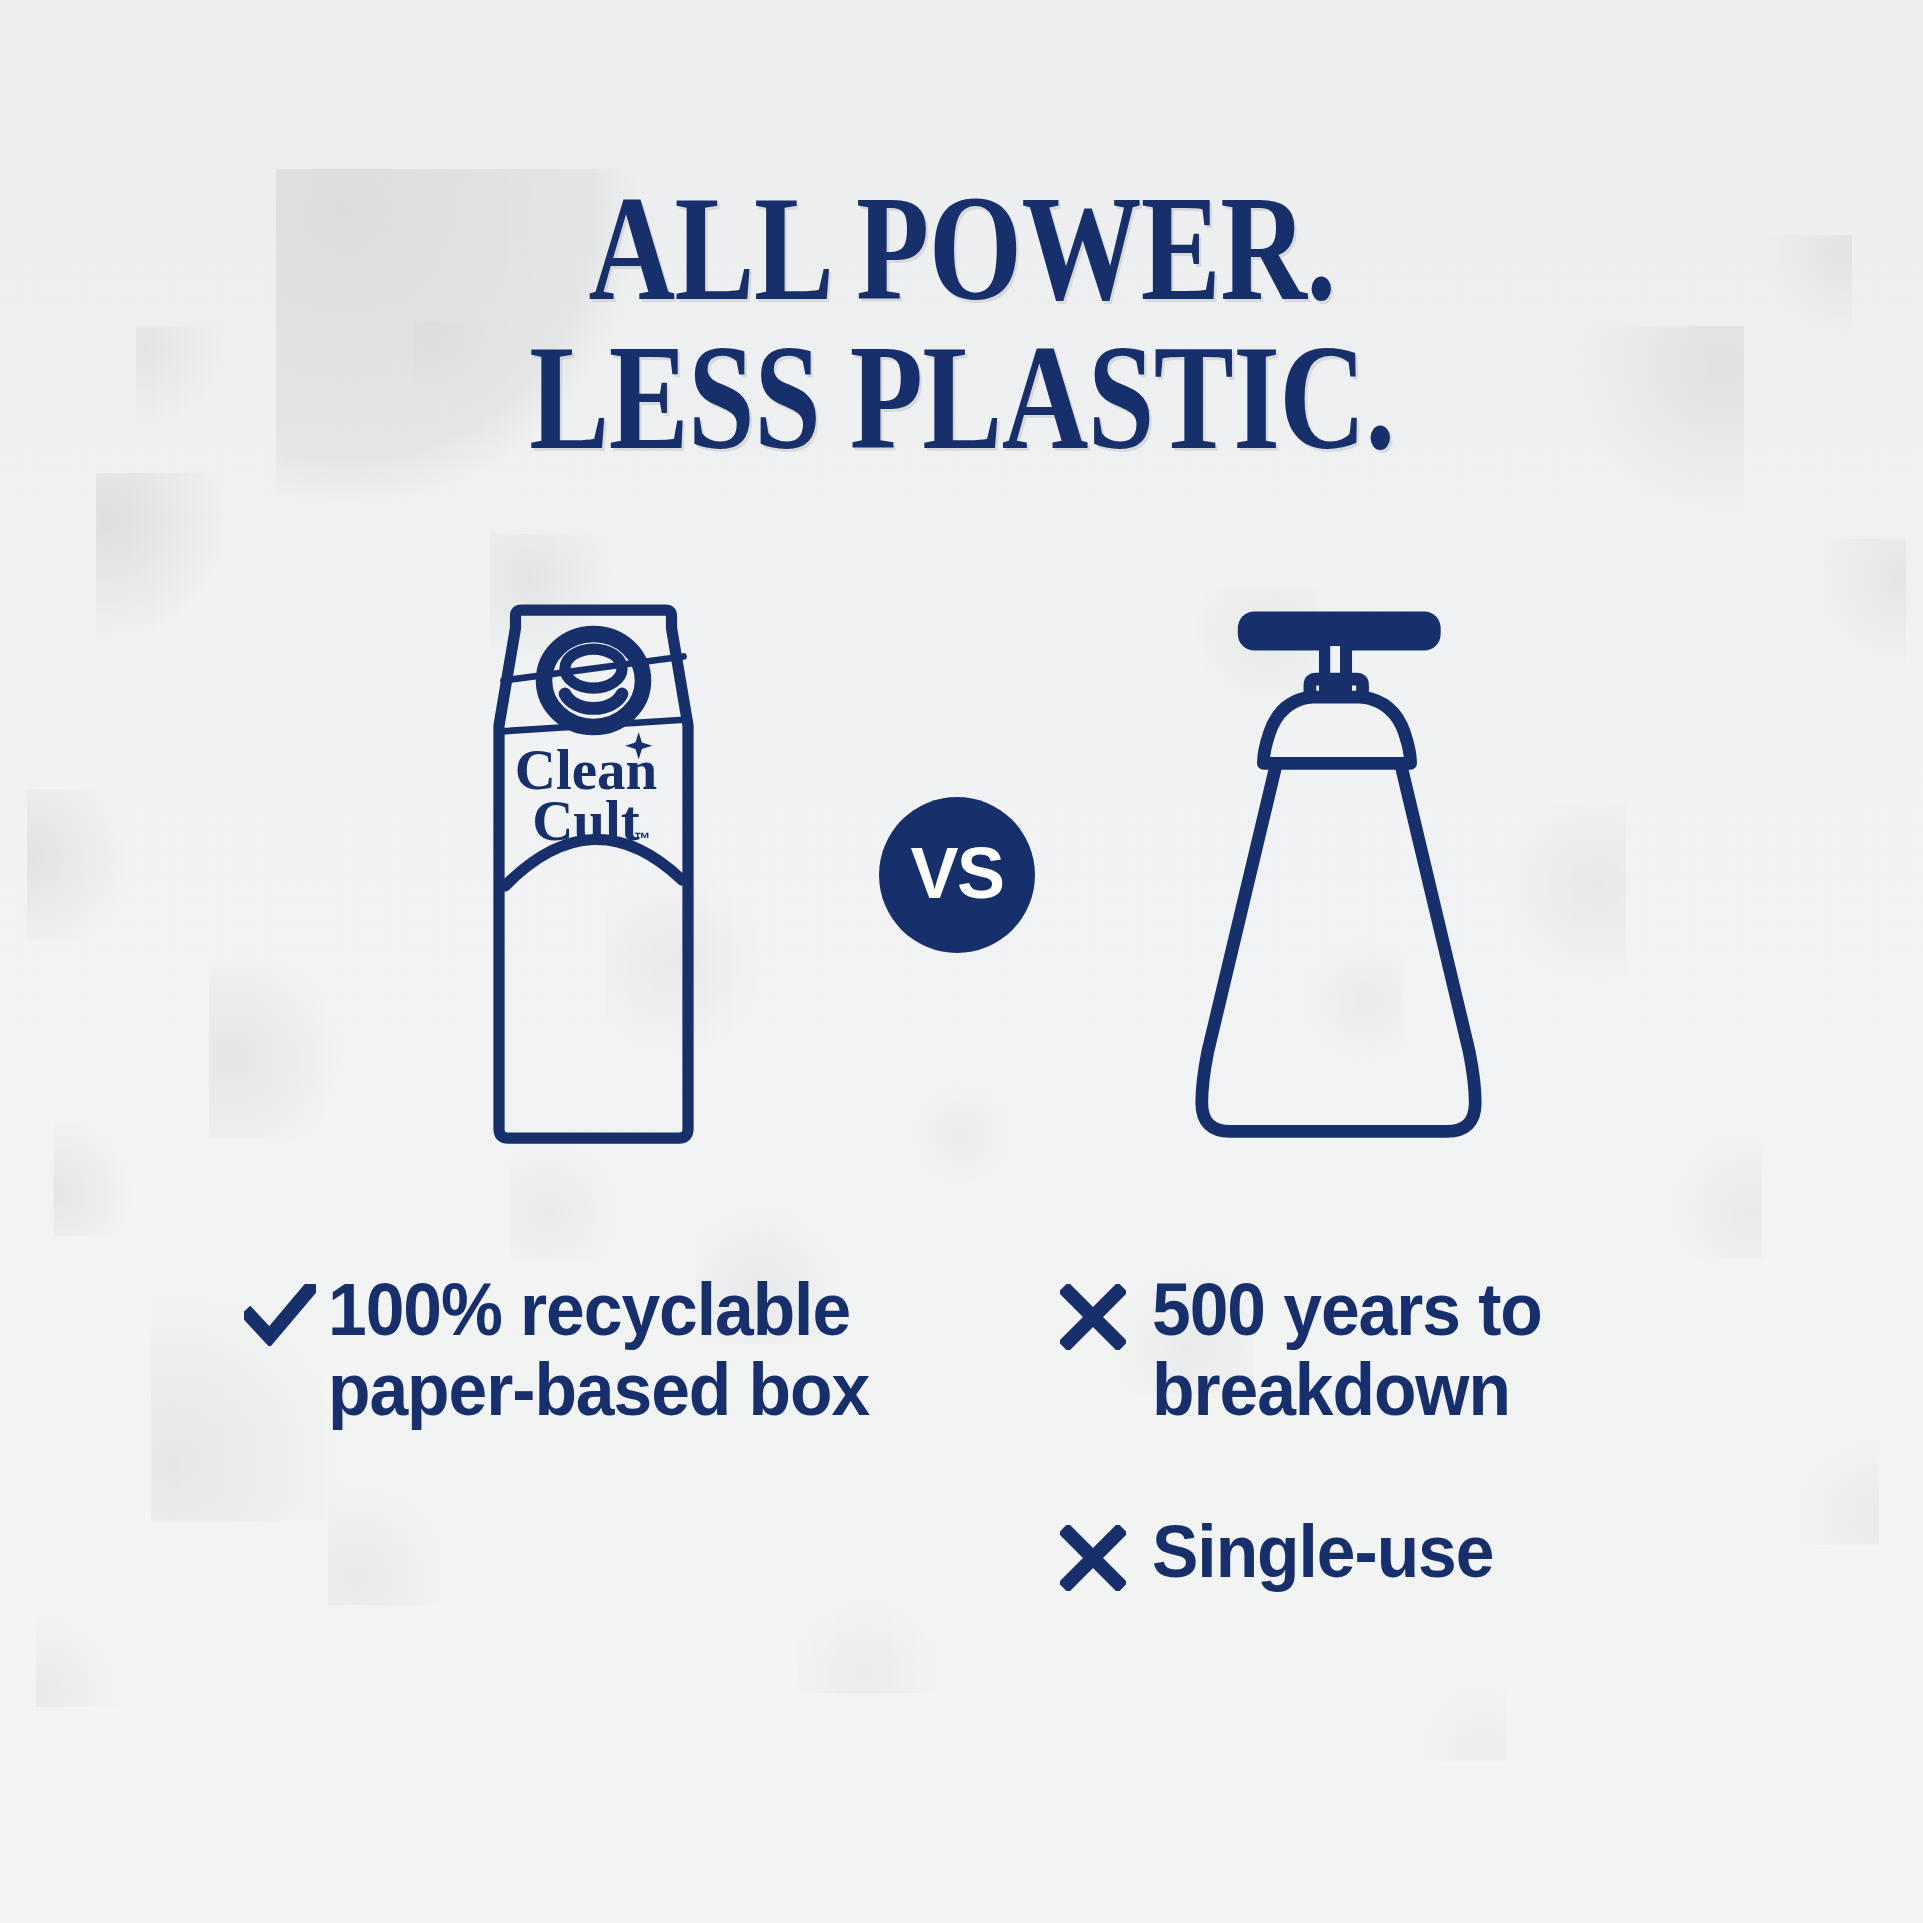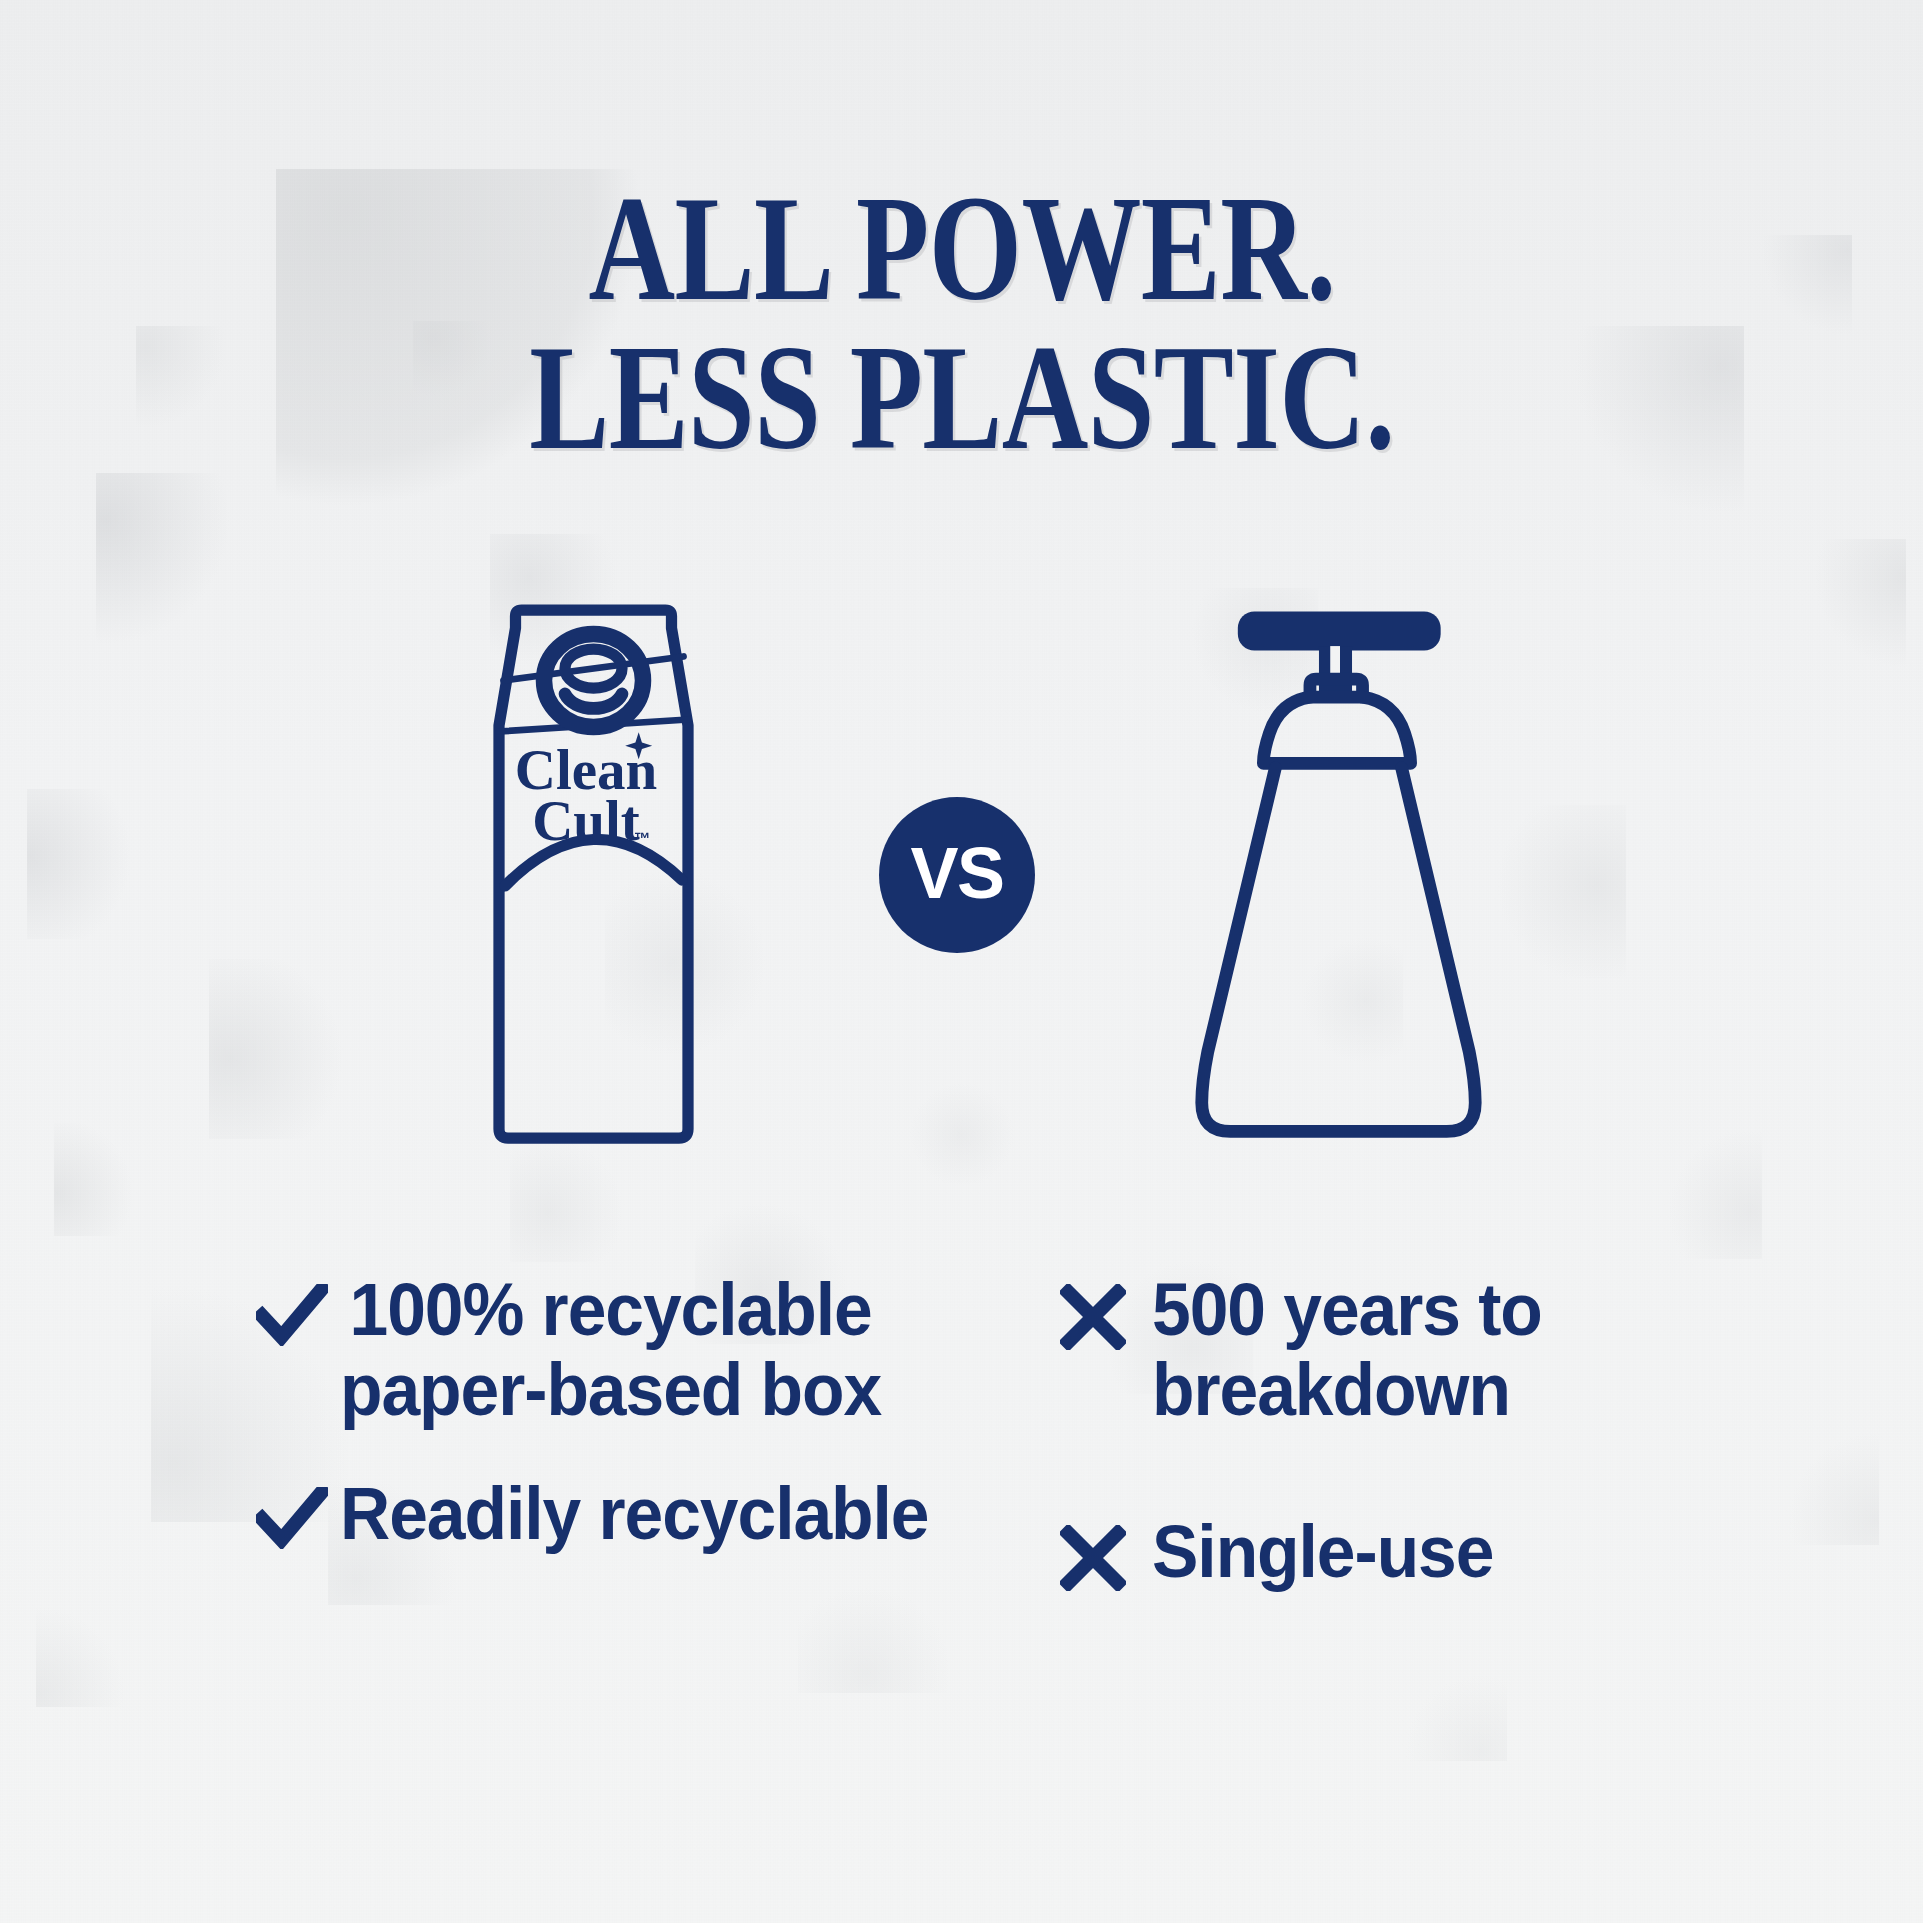--- a/index.html
+++ b/index.html
@@ -129,21 +129,21 @@
     letter-spacing: -1.5px;
     transform: translateY(-2.3px);
   }
 
   
   .bullets {
     position: absolute;
     top: 1270px;
     color: #17306c;
   }
-  #bullets-left  { left: 256px;  width: 767px; text-align: center; }
+  #bullets-left  { left: 244px;  width: 767px; }
   #bullets-right { left: 1060px; width: 767px; }
 
   .bullet-row {
     display: flex;
     align-items: flex-start;
     margin-bottom: 50px;
   }
   .bullet-mark {
     flex: 0 0 auto;
     width: 84px;
@@ -265,28 +265,20 @@
     <div class="bullet-row">
       <span class="bullet-mark">
         <svg width="72" height="62" viewBox="0 0 96 82">
           <path d="M 8 42 L 34 70 L 88 6" fill="none" stroke="#17306c" stroke-width="19" stroke-linecap="square" stroke-linejoin="miter"></path>
         </svg>
       </span>
       <span class="bullet-text">100% recyclable
 paper-based box</span>
     </div>
 
-    <div class="bullet-row">
-      <span class="bullet-mark">
-        <svg width="72" height="62" viewBox="0 0 96 82">
-          <path d="M 8 42 L 34 70 L 88 6" fill="none" stroke="#17306c" stroke-width="19" stroke-linecap="square" stroke-linejoin="miter"></path>
-        </svg>
-      </span>
-      <span class="bullet-text">Readily recyclable</span>
-    </div>
 
   </div>
 
   <div class="bullets" id="bullets-right">
 
     <div class="bullet-row">
       <span class="bullet-mark">
         <svg width="66" height="66" viewBox="0 0 88 88">
           <path d="M 11 11 L 77 77 M 77 11 L 11 77" fill="none" stroke="#17306c" stroke-width="19" stroke-linecap="square"></path>
         </svg>

